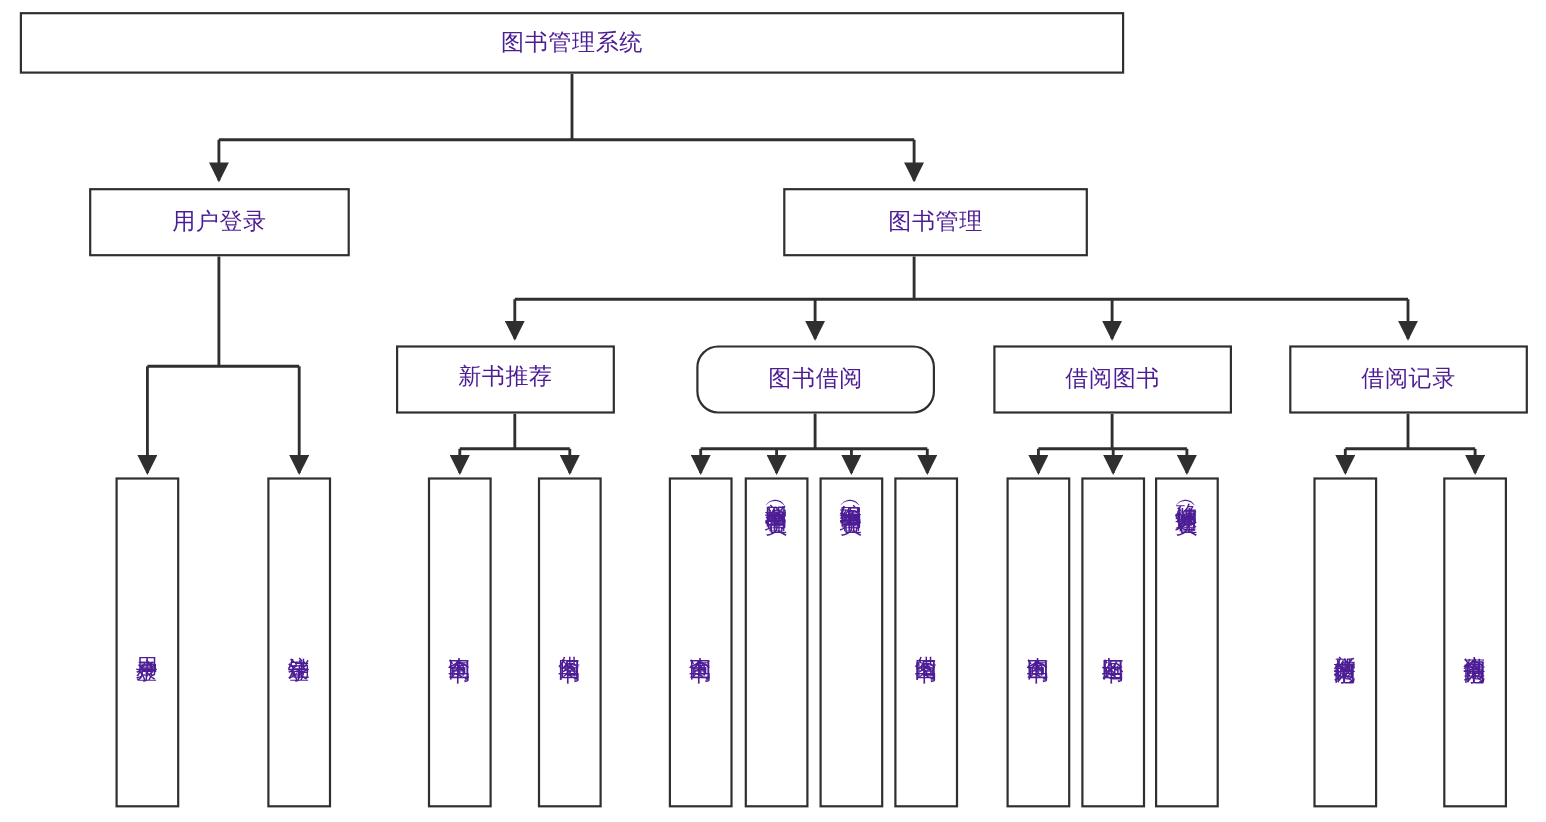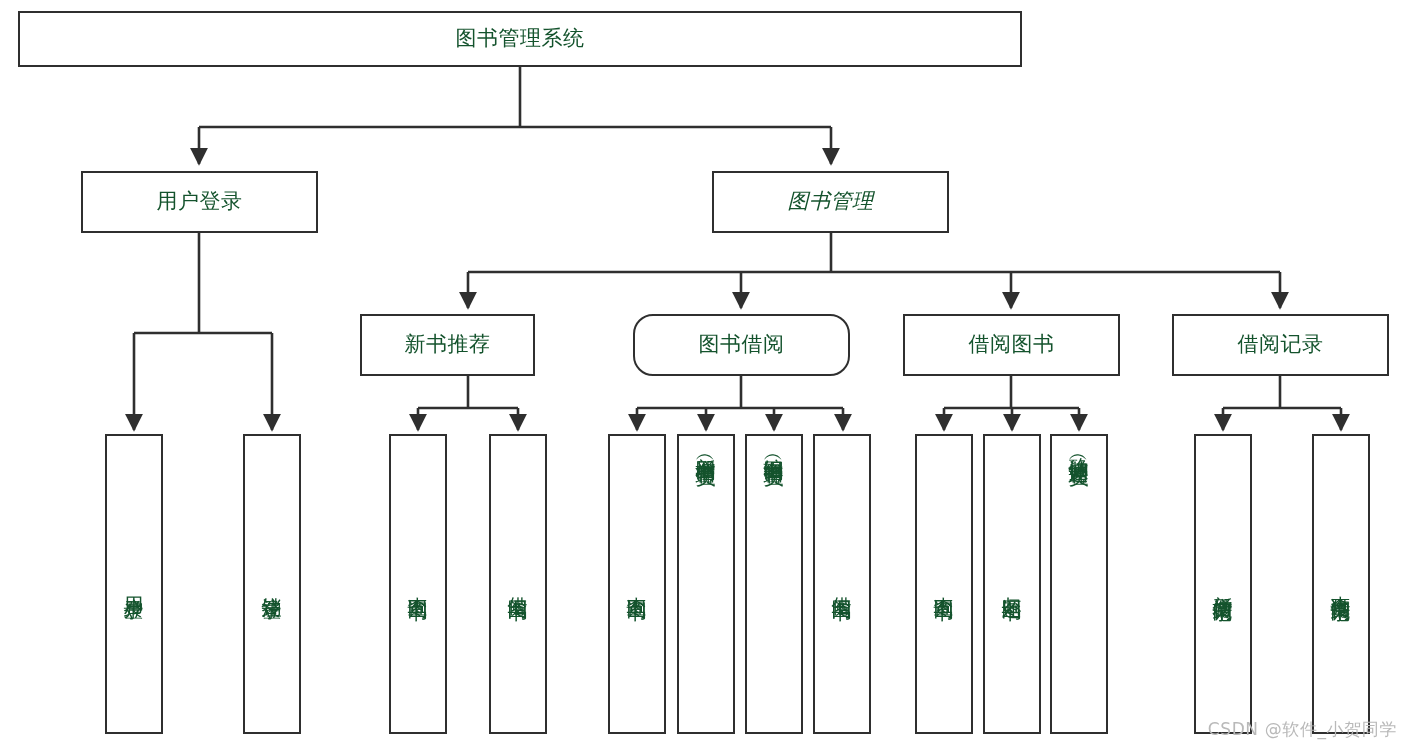--- a/index.html
+++ b/index.html
@@ -32,21 +32,21 @@
     box-sizing: border-box;
     background: #ffffff;
     border: 2.4px solid #2f2f2f;
     display: flex;
     align-items: center;
     justify-content: center;
     overflow: hidden;
   }
   .node-label {
     font-size: 21px;
-    color: #14532d;
+    color: #4c1d95;
     line-height: 1.12;
     letter-spacing: 0.5px;
     white-space: nowrap;
     user-select: none;
   }
   .node-box.vertical .node-label {
     writing-mode: vertical-rl;
     text-orientation: upright;
     font-size: 20px;
     letter-spacing: 1.5px;
@@ -130,25 +130,25 @@
   </svg>
 
   <div class="node-box" style="left:18px; top:11px; width:1004px; height:56px;">
     <span class="node-label">图书管理系统</span>
   </div>
 
   <div class="node-box" style="left:81px; top:171px; width:237px; height:62px;">
     <span class="node-label">用户登录</span>
   </div>
 
-  <div class="node-box" style="left:712px; top:171px; width:237px; height:62px;font-style:italic;">
+  <div class="node-box" style="left:712px; top:171px; width:277px; height:62px;">
     <span class="node-label">图书管理</span>
   </div>
 
-  <div class="node-box" style="left:360px; top:314px; width:175px; height:62px;">
+  <div class="node-box" style="left:360px; top:314px; width:199px; height:62px;font-family:Liberation Mono, monospace;">
     <span class="node-label">新书推荐</span>
   </div>
 
   <div class="node-box" style="left:633px; top:314px; width:217px; height:62px;border-radius:20px;">
     <span class="node-label">图书借阅</span>
   </div>
 
   <div class="node-box" style="left:903px; top:314px; width:217px; height:62px;">
     <span class="node-label">借阅图书</span>
   </div>
@@ -202,15 +202,14 @@
   </div>
 
   <div class="node-box vertical centered" style="left:1194px; top:434px; width:58px; height:300px;">
     <span class="node-label">新增借阅记录</span>
   </div>
 
   <div class="node-box vertical centered" style="left:1312px; top:434px; width:58px; height:300px;">
     <span class="node-label">查询借阅记录</span>
   </div>
 
-  <div class="watermark">CSDN @软件_小贺同学</div>
 
 </div>
 
 </body></html>

